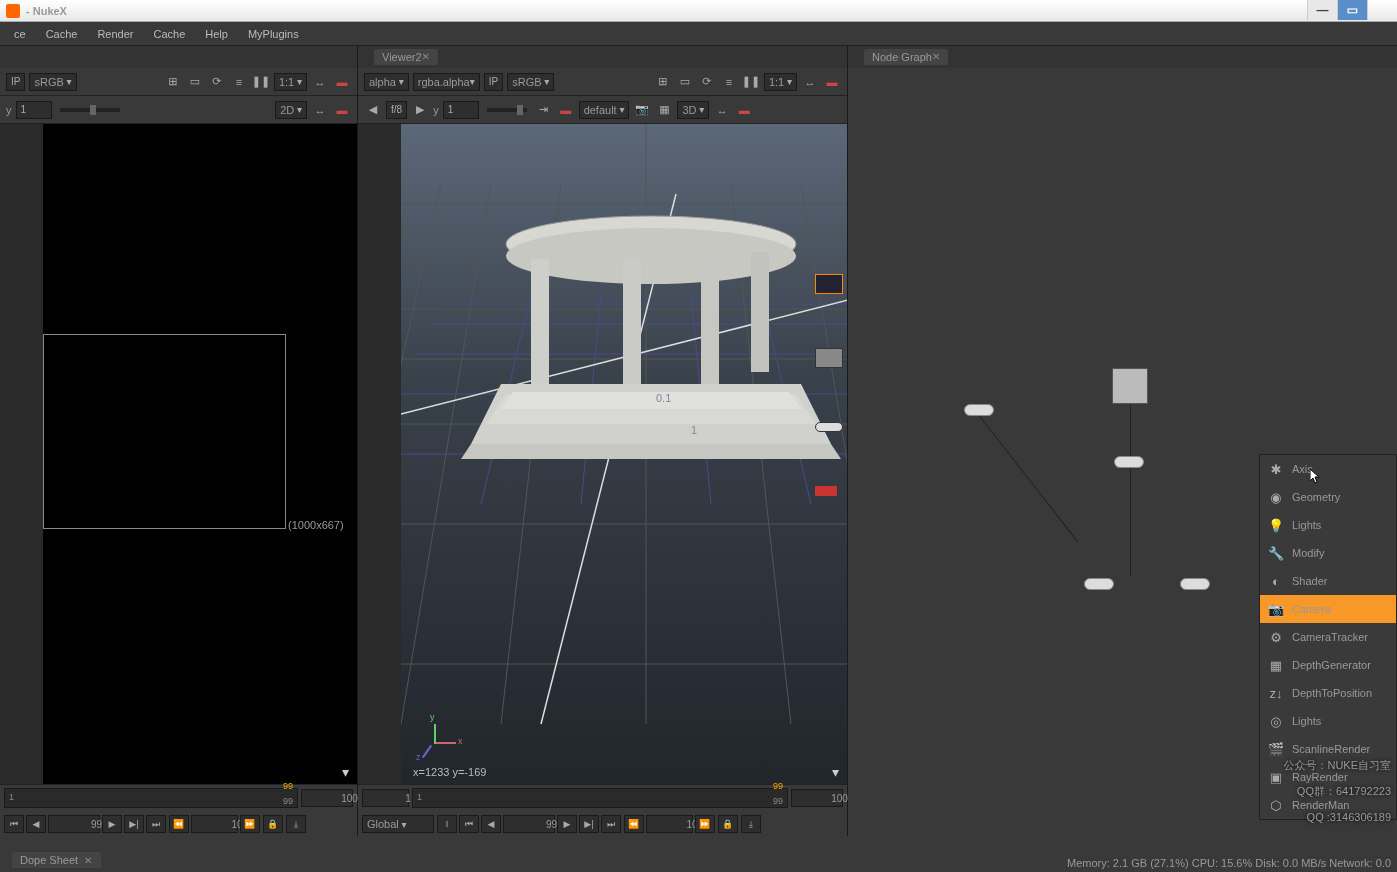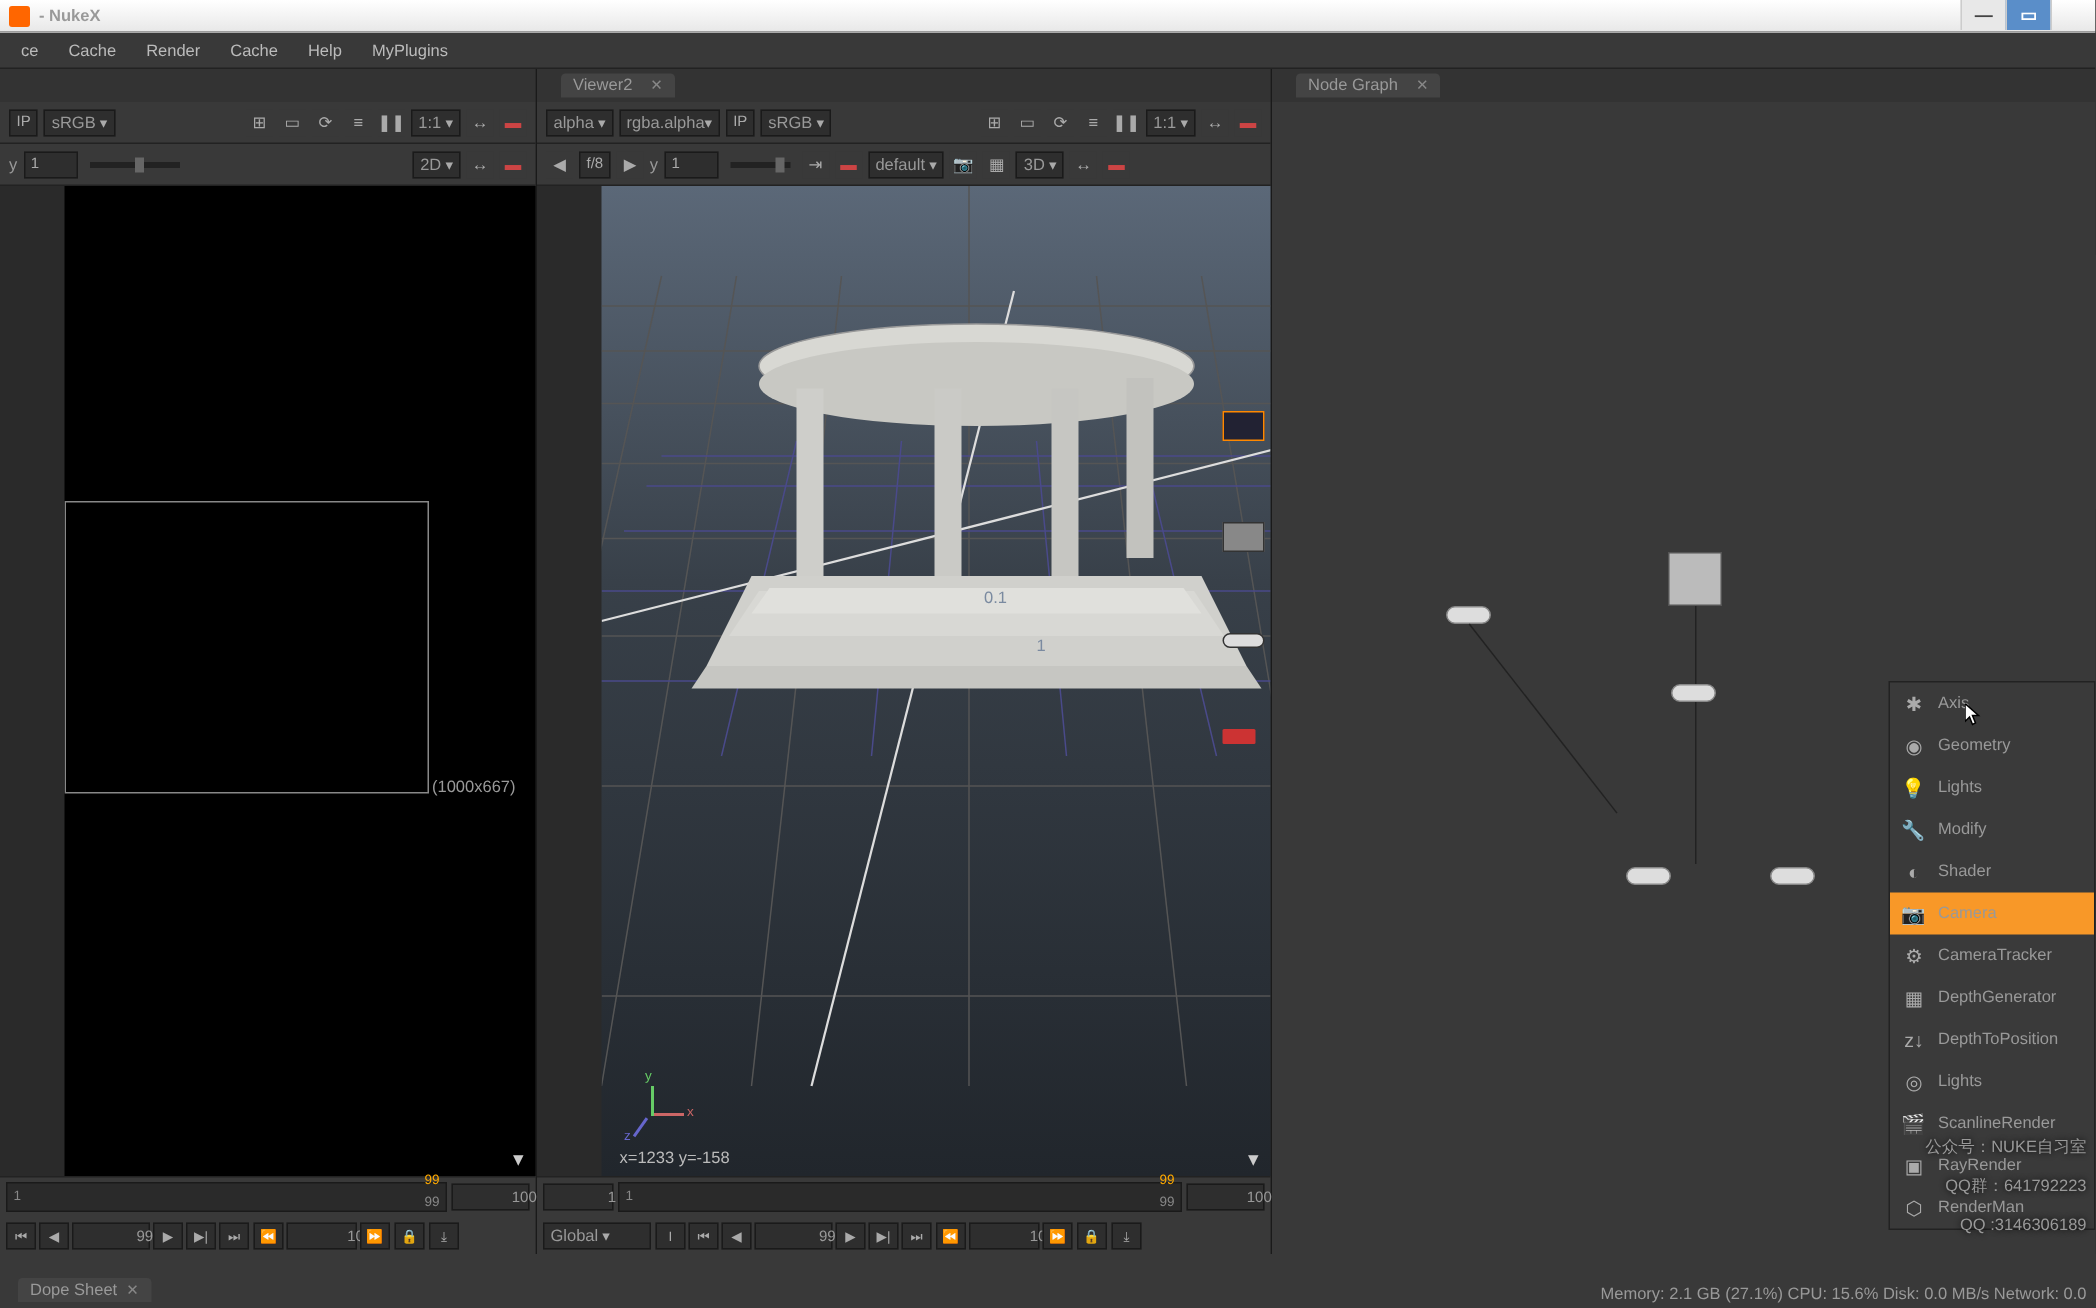--- a/index.html
+++ b/index.html
@@ -12,21 +12,21 @@
 .titlebar-btns .max{background:#5a8ec9;color:#fff;}
 .titlebar-btns .close{}
 .menubar{height:24px;background:#393939;display:flex;align-items:center;padding:0 4px;border-bottom:1px solid #222;}
 .menubar span{padding:0 10px;color:#bbb;cursor:pointer;}
 .main{display:flex;height:790px;}
 .panel{display:flex;flex-direction:column;background:#2a2a2a;}
 .panel-left{width:358px;border-right:1px solid #1a1a1a;}
 .panel-mid{width:490px;border-right:1px solid #1a1a1a;}
 .panel-right{flex:1;}
 .tabbar{height:22px;background:#333;display:flex;align-items:center;padding-left:6px;}
-.tab{background:#444;padding:2px 8px;border-radius:3px 3px 0 0;display:flex;align-items:flex-start;gap:12px;color:#ccc;}
+.tab{background:#444;padding:2px 8px;border-radius:3px 3px 0 0;display:flex;align-items:flex-start;gap:0;color:#ccc;}
 .tab-close{color:#888;font-size:10px;}
 .toolbar{height:28px;background:#393939;display:flex;align-items:center;gap:4px;padding:0 6px;border-bottom:1px solid #222;}
 .toolbar2{height:28px;background:#393939;display:flex;align-items:center;gap:4px;padding:0 6px;border-bottom:1px solid #222;}
 .tb{height:18px;padding:0 4px;background:#2e2e2e;border:1px solid #1a1a1a;display:flex;align-items:center;font-size:10px;color:#aaa;}
 .tb-drop{}
 .tb-ico{width:18px;height:18px;display:flex;align-items:center;justify-content:center;background:#393939;font-size:11px;color:#aaa;}
 .viewport{flex:1;background:#000;position:relative;overflow:hidden;margin-left:43px;}
 .viewport-left .bbox{position:absolute;left:0;top:210px;width:243px;height:195px;border:1px solid #888;}
 .viewport-left .dim{position:absolute;left:245px;top:395px;color:#999;font-size:11px;}
 .arrow-dn{position:absolute;right:8px;bottom:4px;color:#ccc;font-size:14px;}
@@ -250,21 +250,21 @@
           <span class="lx">x</span>
           <span class="lz">z</span>
       </div>
       <div class="thumb-col">
         <div class="thumb" style="background:#223;border-color:#f80"></div>
         <div class="thumb"></div>
         <div class="thumb" style="height:10px;border-radius:6px;background:#ddd"></div>
         <div class="node-red" style="position:static;margin-top:44px"></div>
       </div>
       <div class="arrow-dn">▾</div>
-      <div class="coord" style="left:12px">x=1233 y=-158</div>
+      <div class="coord" style="left:12px">x=1233 y=-169</div>
     </div>
     <div class="timeline">
       <div class="tl-bar">
         <div class="tl-field" style="width:36px">1</div>
         <div class="tl-track">
           <span class="tl-mark">99</span>
           <span style="position:absolute;left:4px;top:3px;color:#888;font-size:9px">1</span>
           <span style="position:absolute;right:4px;bottom:1px;color:#888;font-size:9px">99</span>
         </div>
         <div class="tl-field">100</div>

